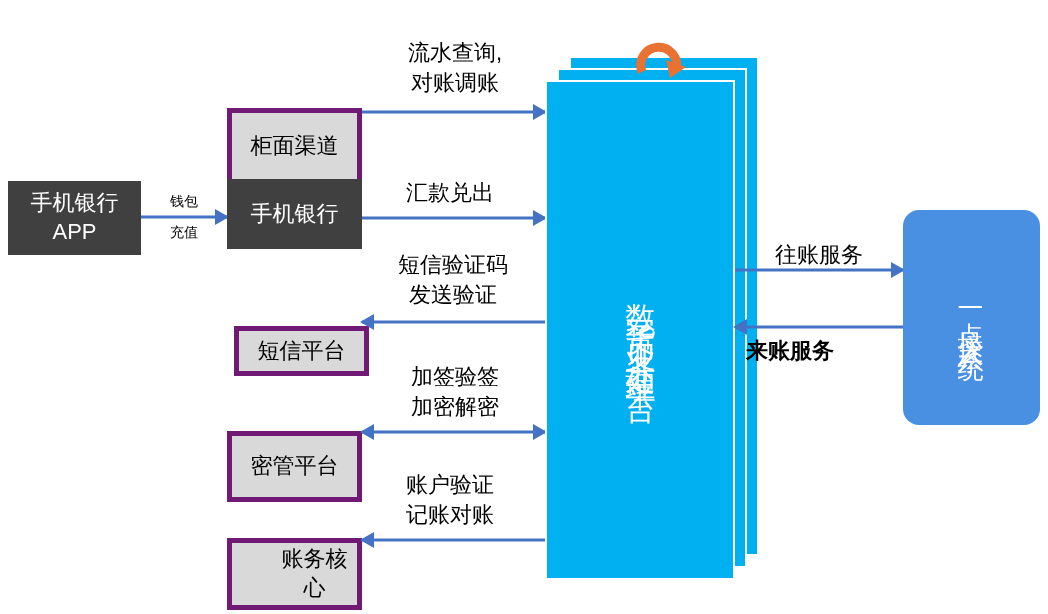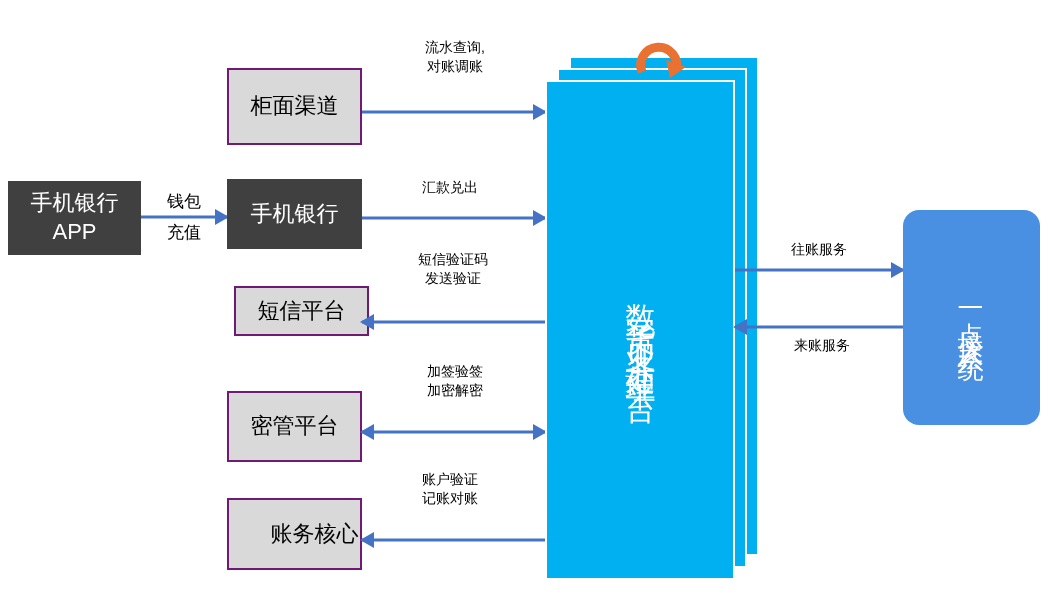--- a/index.html
+++ b/index.html
@@ -5,21 +5,21 @@
   html,body { margin:0; padding:0; background:#ffffff; font-family:"Liberation Sans", sans-serif; }
   .canvas { position:relative; width:1048px; height:614px; background:#ffffff; overflow:hidden; }
 
   
   .node {
     position:absolute; box-sizing:border-box;
     display:flex; align-items:center; justify-content:center;
     text-align:center; font-size:22px; line-height:1.3;
     white-space:pre-line; color:#000;
   }
-  .node.gray { background:#d9d9d9; border:2px solid #701a75; }
+  .node.gray { background:#d9d9d9; border:5px solid #701a75;margin-top:40px; }
   .node.teal { background:#404040; color:#ffffff; border:none; }
 
   
   .stack-layer {
     position:absolute; width:190px; height:500px;
     background:#00b0f0; border:2px solid #ffffff; box-sizing:border-box;
   }
   .vertical-title {
     position:absolute; display:flex; align-items:center; justify-content:center;
     writing-mode:vertical-rl; text-orientation:upright;
@@ -46,35 +46,35 @@
     border-left:14px solid #4472c4; border-top:8px solid transparent; border-bottom:8px solid transparent;
   }
   .arrow.head-left::before {
     content:""; position:absolute; left:-2px; top:50%; transform:translateY(-50%);
     width:0; height:0;
     border-right:14px solid #4472c4; border-top:8px solid transparent; border-bottom:8px solid transparent;
   }
 
   
   .edge-label {
-    position:absolute; text-align:center; font-size:14px; line-height:1.35;
+    position:absolute; text-align:center; font-size:22px; line-height:1.35;
     white-space:pre-line; color:#000;
   }
 
   .loop-icon { position:absolute; left:628px; top:30px; width:64px; height:48px; }
 </style>
 </head>
 <body>
 
 <div class="canvas">
 
   <div class="node teal" style="left:8px; top:181px; width:133px; height:74px;">手机银行
 APP</div>
 
-  <div class="edge-label" style="left:142px; top:186px; width:84px; line-height:31px; font-size:17px;">钱包
+  <div class="edge-label" style="left:142px; top:186px; width:84px; line-height:31px; font-size:14px;">钱包
 充值</div>
   <div class="arrow head-right" style="left:141px; top:209px; width:86px;">
       <div class="line"></div>
     </div>
 
   <div class="node gray" style="left:227px; top:68px; width:135px; height:77px;">柜面渠道</div>
   <div class="node teal" style="left:227px; top:179px; width:135px; height:70px;">手机银行</div>
   <div class="node gray" style="left:234px; top:286px; width:135px; height:50px;">短信平台</div>
   <div class="node gray" style="left:227px; top:391px; width:135px; height:71px;">密管平台</div>
   <div class="node gray" style="left:227px; top:498px; width:135px; height:72px;padding-left:40px;">账务核心</div>
@@ -119,18 +119,18 @@
   </svg>
 
   <div class="edge-label" style="left:759px; top:240px; width:120px;">往账服务</div>
   <div class="arrow head-right" style="left:735px; top:262px; width:168px;">
       <div class="line"></div>
     </div>
 
   <div class="arrow head-left" style="left:735px; top:319px; width:168px;">
       <div class="line"></div>
     </div>
-  <div class="edge-label" style="left:762px; top:336px; width:120px;">来账服务</div>
+  <div class="edge-label" style="left:730px; top:336px; width:120px;font-weight:bold;">来账服务</div>
 
   <div class="access-box"></div>
   <div class="vertical-title access-title">一点接入系统</div>
 
 </div>
 
 </body></html>

